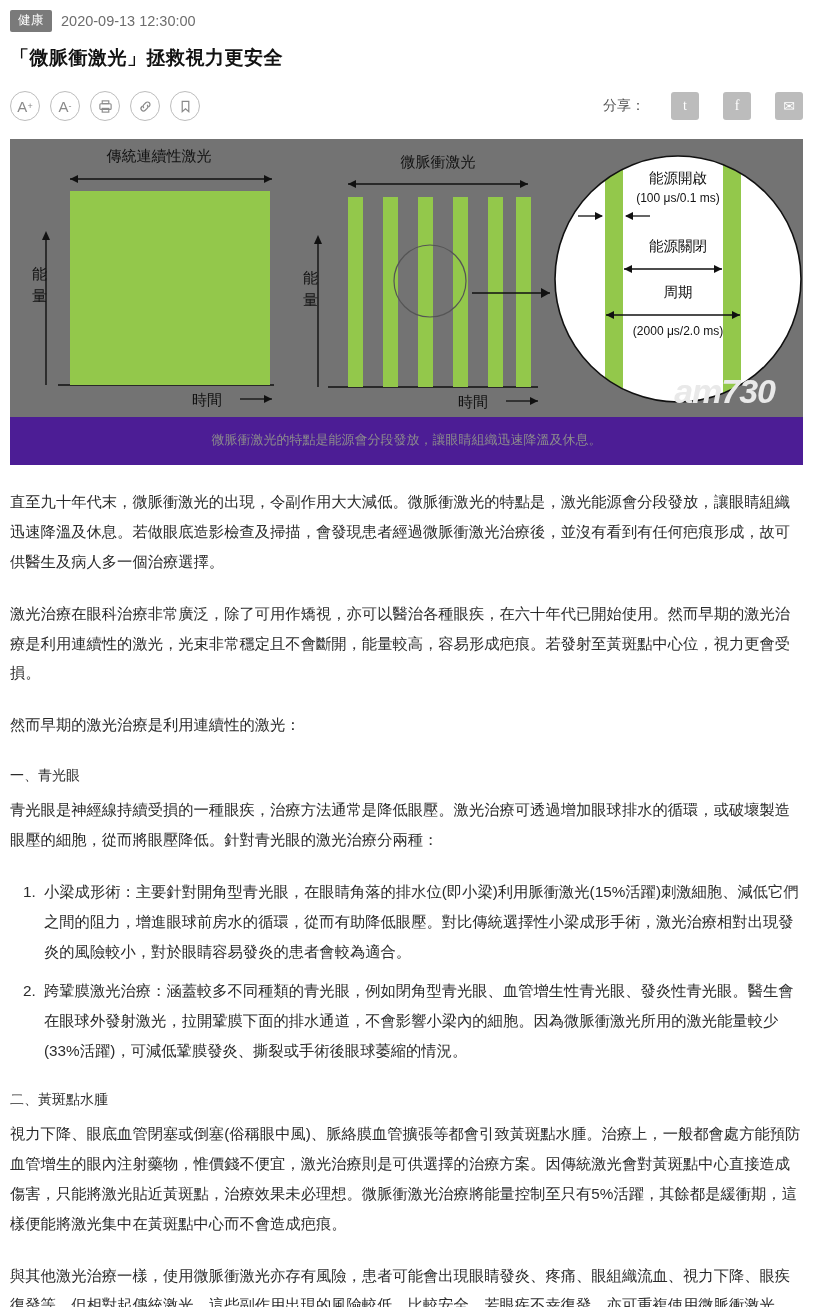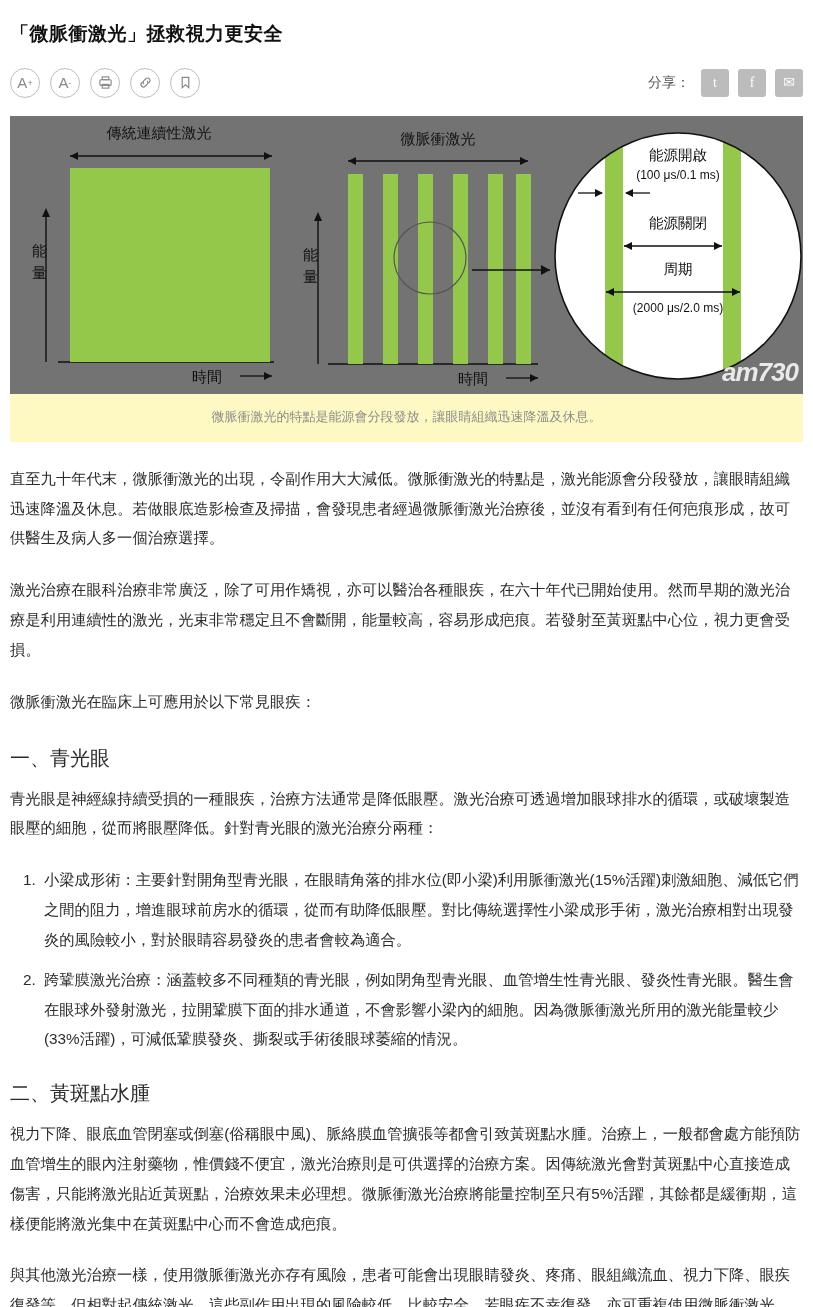--- a/index.html
+++ b/index.html
@@ -61,21 +61,21 @@
     font-size: 14px;
     background: #fff;
   }
   .circ.sup { font-size: 15px; }
   .circ.sup sup { font-size: 9px; }
   .circ svg { display:block; }
   .share-wrap {
     margin-left: auto;
     display: flex;
     align-items: center;
-    gap: 9px;
+    gap: 24px;
   }
   .share-label {
     color: #555;
     font-size: 14px;
     margin-right: 2px;
   }
   .sq {
     width: 28px; height: 28px;
     border-radius: 3px;
     background: #bcbcbc;
@@ -92,64 +92,68 @@
   .figure .img-area {
     position: relative;
     width: 793px;
     height: 278px;
     background: #737373;
     overflow: hidden;
   }
   .figure svg { display: block; }
   .watermark {
     position: absolute;
-    right: 5px; bottom: 6px;
+    right: 28px; bottom: 6px;
     color: #e9e9e9;
-    font-size: 26px;
+    font-size: 34px;
     font-weight: bold;
     font-style: italic;
     letter-spacing: -1px;
   }
   .caption {
-    background: #fef9c3;
+    background: #4c1d95;
     color: #8c8c8c;
     font-size: 13px;
     text-align: center;
     padding: 14px 10px 16px 10px;
   }
   
   .body {
     margin-top: 22px;
     font-size: 15.3px;
     line-height: 1.95;
     color: #2b2b2b;
   }
   .body p { margin: 0 0 22px 0; }
   h3.sub {
-    font-size: 20px;
+    font-size: 14px;
     margin: 0 0 6px 0;
     font-weight: normal;
     color: #2b2b2b;
     line-height: 1.95;
   }
   ol.items {
     margin: 4px 0 20px 0;
     padding-left: 30px;
   }
   ol.items li {
     margin-bottom: 10px;
     line-height: 1.95;
     padding-left: 4px;
   }
 </style>
 </head>
 <body>
 
 <div class="page">
 
+  <div class="meta-row">
+    <span class="category-badge">健康</span>
+    <span class="timestamp">2020-09-13 12:30:00</span>
+  </div>
 
   <h1 class="headline">「微脈衝激光」拯救視力更安全</h1>
 
   <div class="toolbar">
     <div class="tool-icons">
       <span class="circ sup">
           <span>A</span>
           <sup>+</sup>
         </span>
       <span class="circ sup">
@@ -265,21 +269,21 @@
         <text x="668" y="196" font-family="Liberation Sans, sans-serif" font-size="12" fill="#111" text-anchor="middle">(2000 μs/2.0 ms)</text>
       </svg>
       <span class="watermark">am730</span>
     </div>
     <div class="caption">微脈衝激光的特點是能源會分段發放，讓眼睛組織迅速降溫及休息。</div>
   </div>
 
   <div class="body">
     <p>直至九十年代末，微脈衝激光的出現，令副作用大大減低。微脈衝激光的特點是，激光能源會分段發放，讓眼睛組織迅速降溫及休息。若做眼底造影檢查及掃描，會發現患者經過微脈衝激光治療後，並沒有看到有任何疤痕形成，故可供醫生及病人多一個治療選擇。</p>
     <p>激光治療在眼科治療非常廣泛，除了可用作矯視，亦可以醫治各種眼疾，在六十年代已開始使用。然而早期的激光治療是利用連續性的激光，光束非常穩定且不會斷開，能量較高，容易形成疤痕。若發射至黃斑點中心位，視力更會受損。</p>
-    <p>微脈衝激光在臨床上可應用於以下常見眼疾：</p>
+    <p>然而早期的激光治療是利用連續性的激光：</p>
 
     <h3 class="sub">一、青光眼</h3>
     <p>青光眼是神經線持續受損的一種眼疾，治療方法通常是降低眼壓。激光治療可透過增加眼球排水的循環，或破壞製造眼壓的細胞，從而將眼壓降低。針對青光眼的激光治療分兩種：</p>
     <ol class="items">
       <li>小梁成形術：主要針對開角型青光眼，在眼睛角落的排水位(即小梁)利用脈衝激光(15%活躍)刺激細胞、減低它們之間的阻力，增進眼球前房水的循環，從而有助降低眼壓。對比傳統選擇性小梁成形手術，激光治療相對出現發炎的風險較小，對於眼睛容易發炎的患者會較為適合。</li>
       <li>跨鞏膜激光治療：涵蓋較多不同種類的青光眼，例如閉角型青光眼、血管增生性青光眼、發炎性青光眼。醫生會在眼球外發射激光，拉開鞏膜下面的排水通道，不會影響小梁內的細胞。因為微脈衝激光所用的激光能量較少(33%活躍)，可減低鞏膜發炎、撕裂或手術後眼球萎縮的情況。</li>
     </ol>
 
     <h3 class="sub">二、黃斑點水腫</h3>
     <p>視力下降、眼底血管閉塞或倒塞(俗稱眼中風)、脈絡膜血管擴張等都會引致黃斑點水腫。治療上，一般都會處方能預防血管增生的眼內注射藥物，惟價錢不便宜，激光治療則是可供選擇的治療方案。因傳統激光會對黃斑點中心直接造成傷害，只能將激光貼近黃斑點，治療效果未必理想。微脈衝激光治療將能量控制至只有5%活躍，其餘都是緩衝期，這樣便能將激光集中在黃斑點中心而不會造成疤痕。</p>

